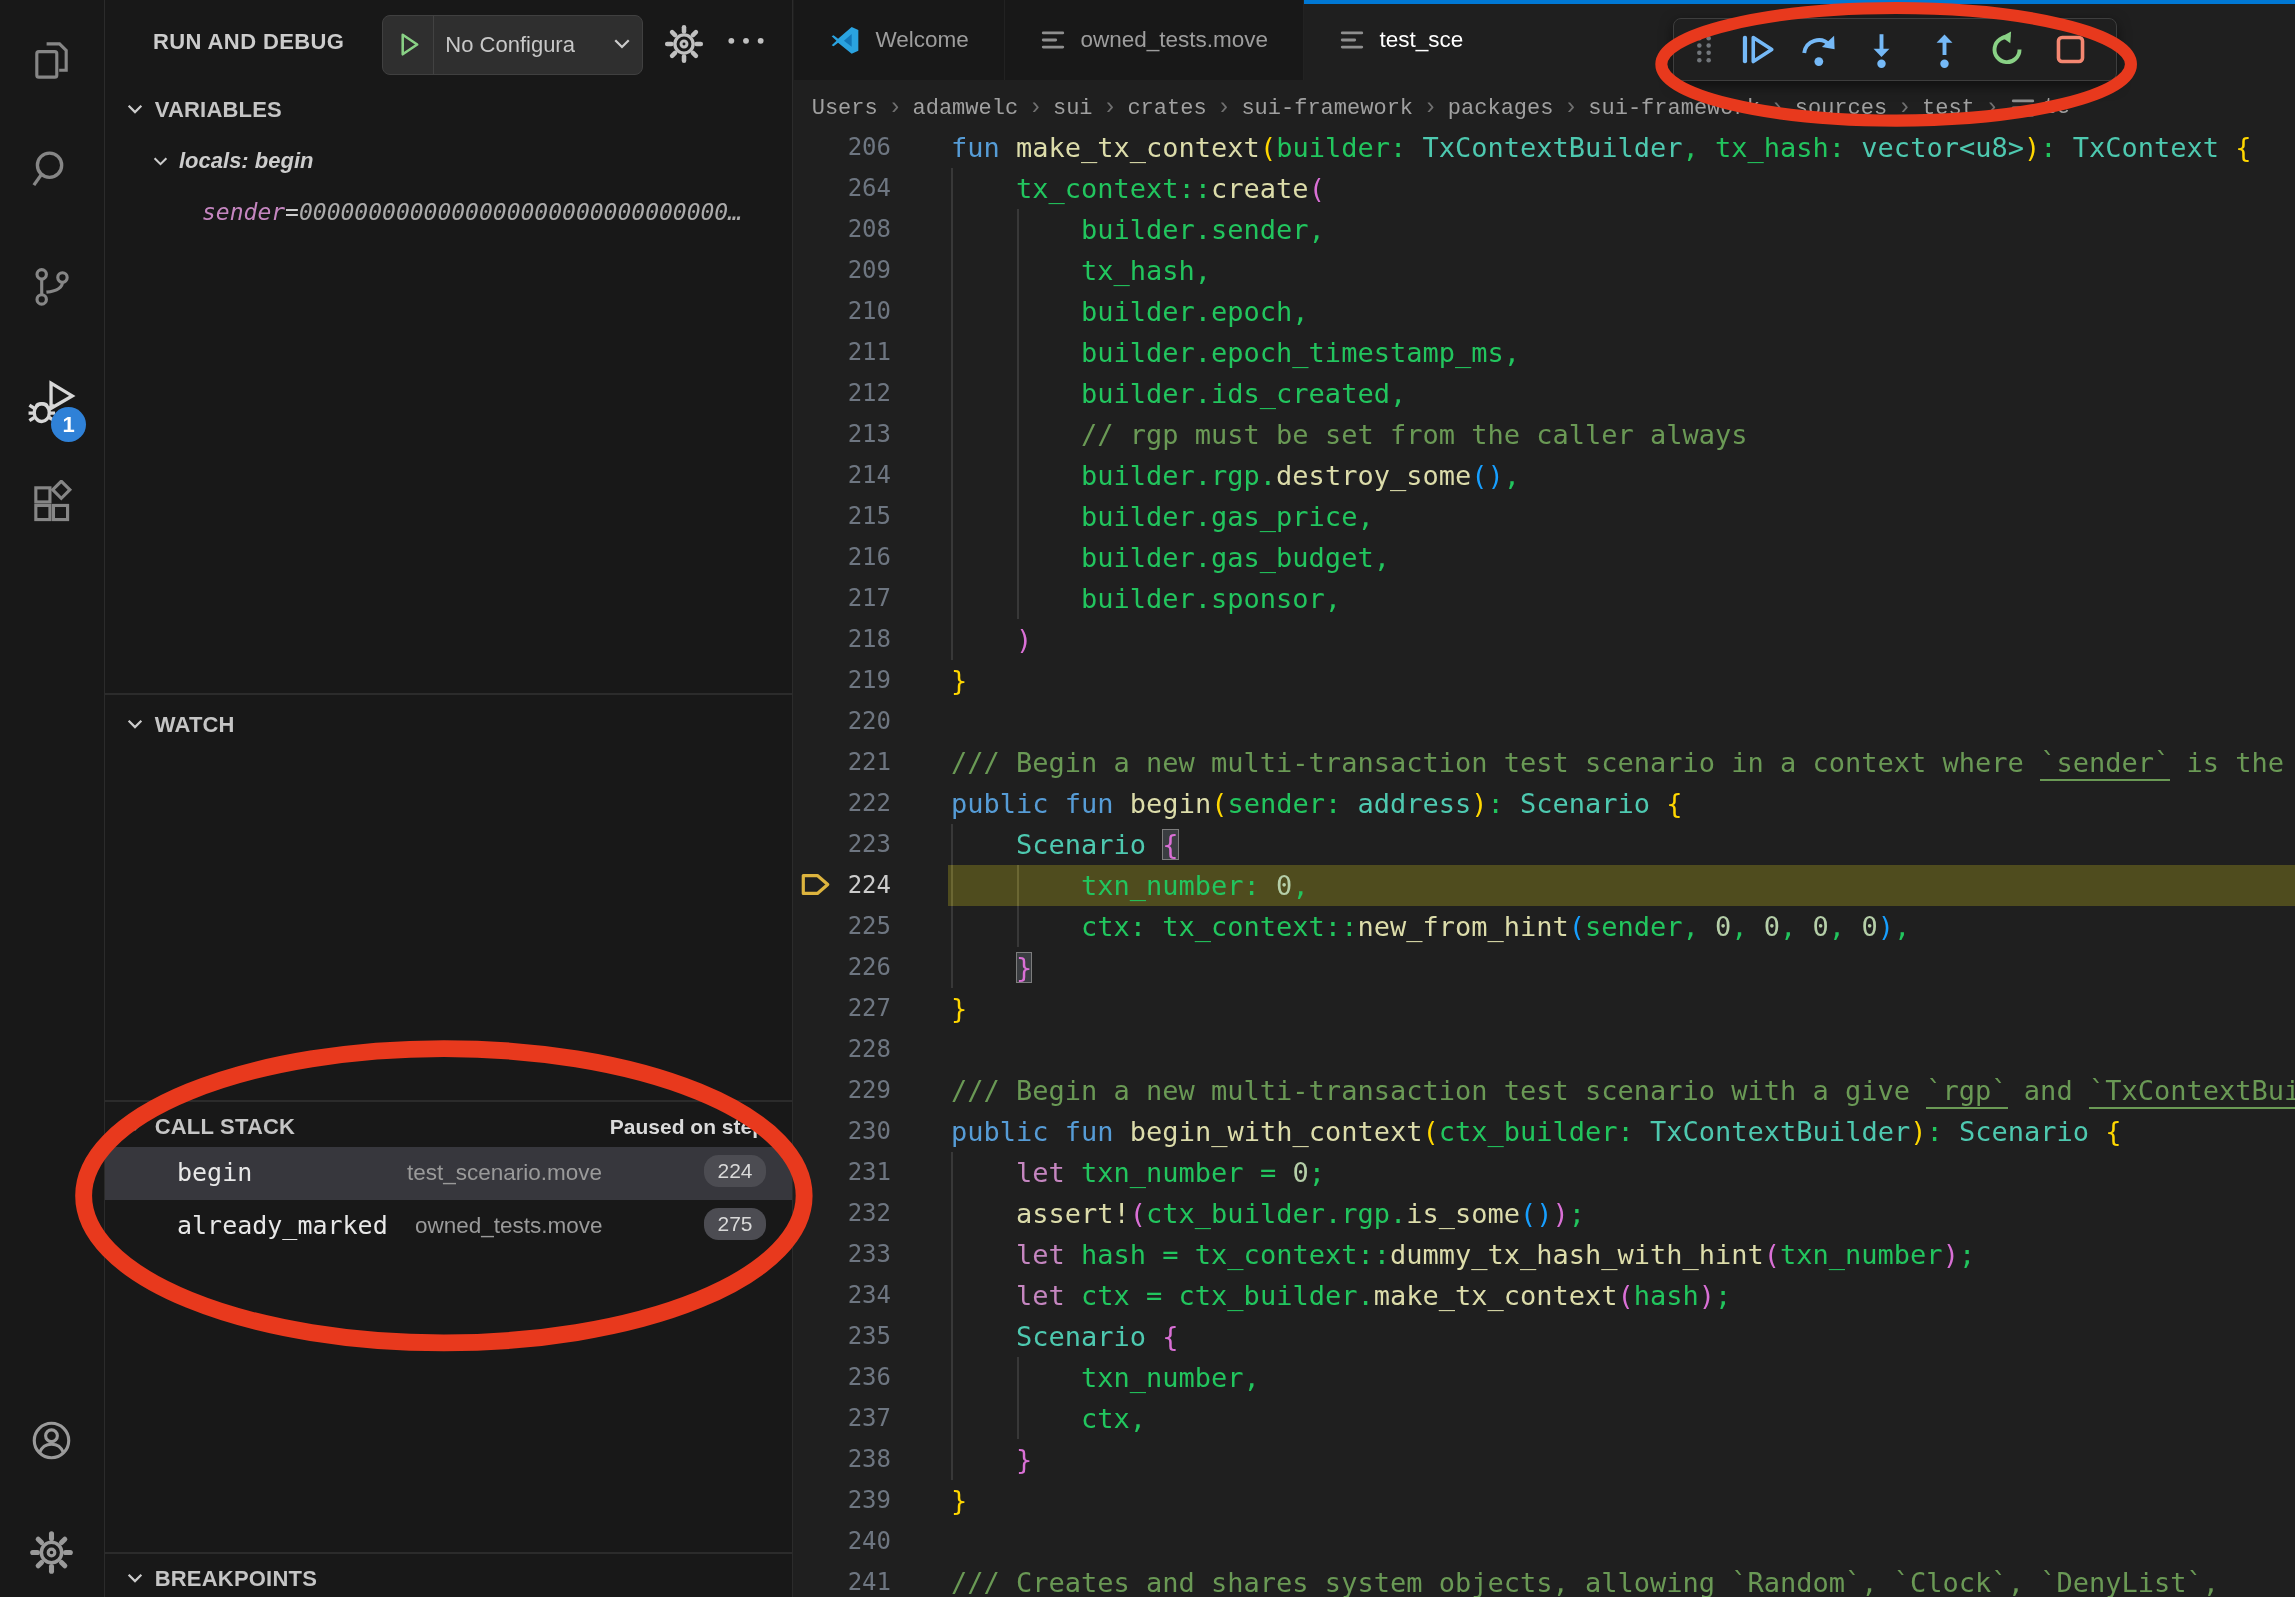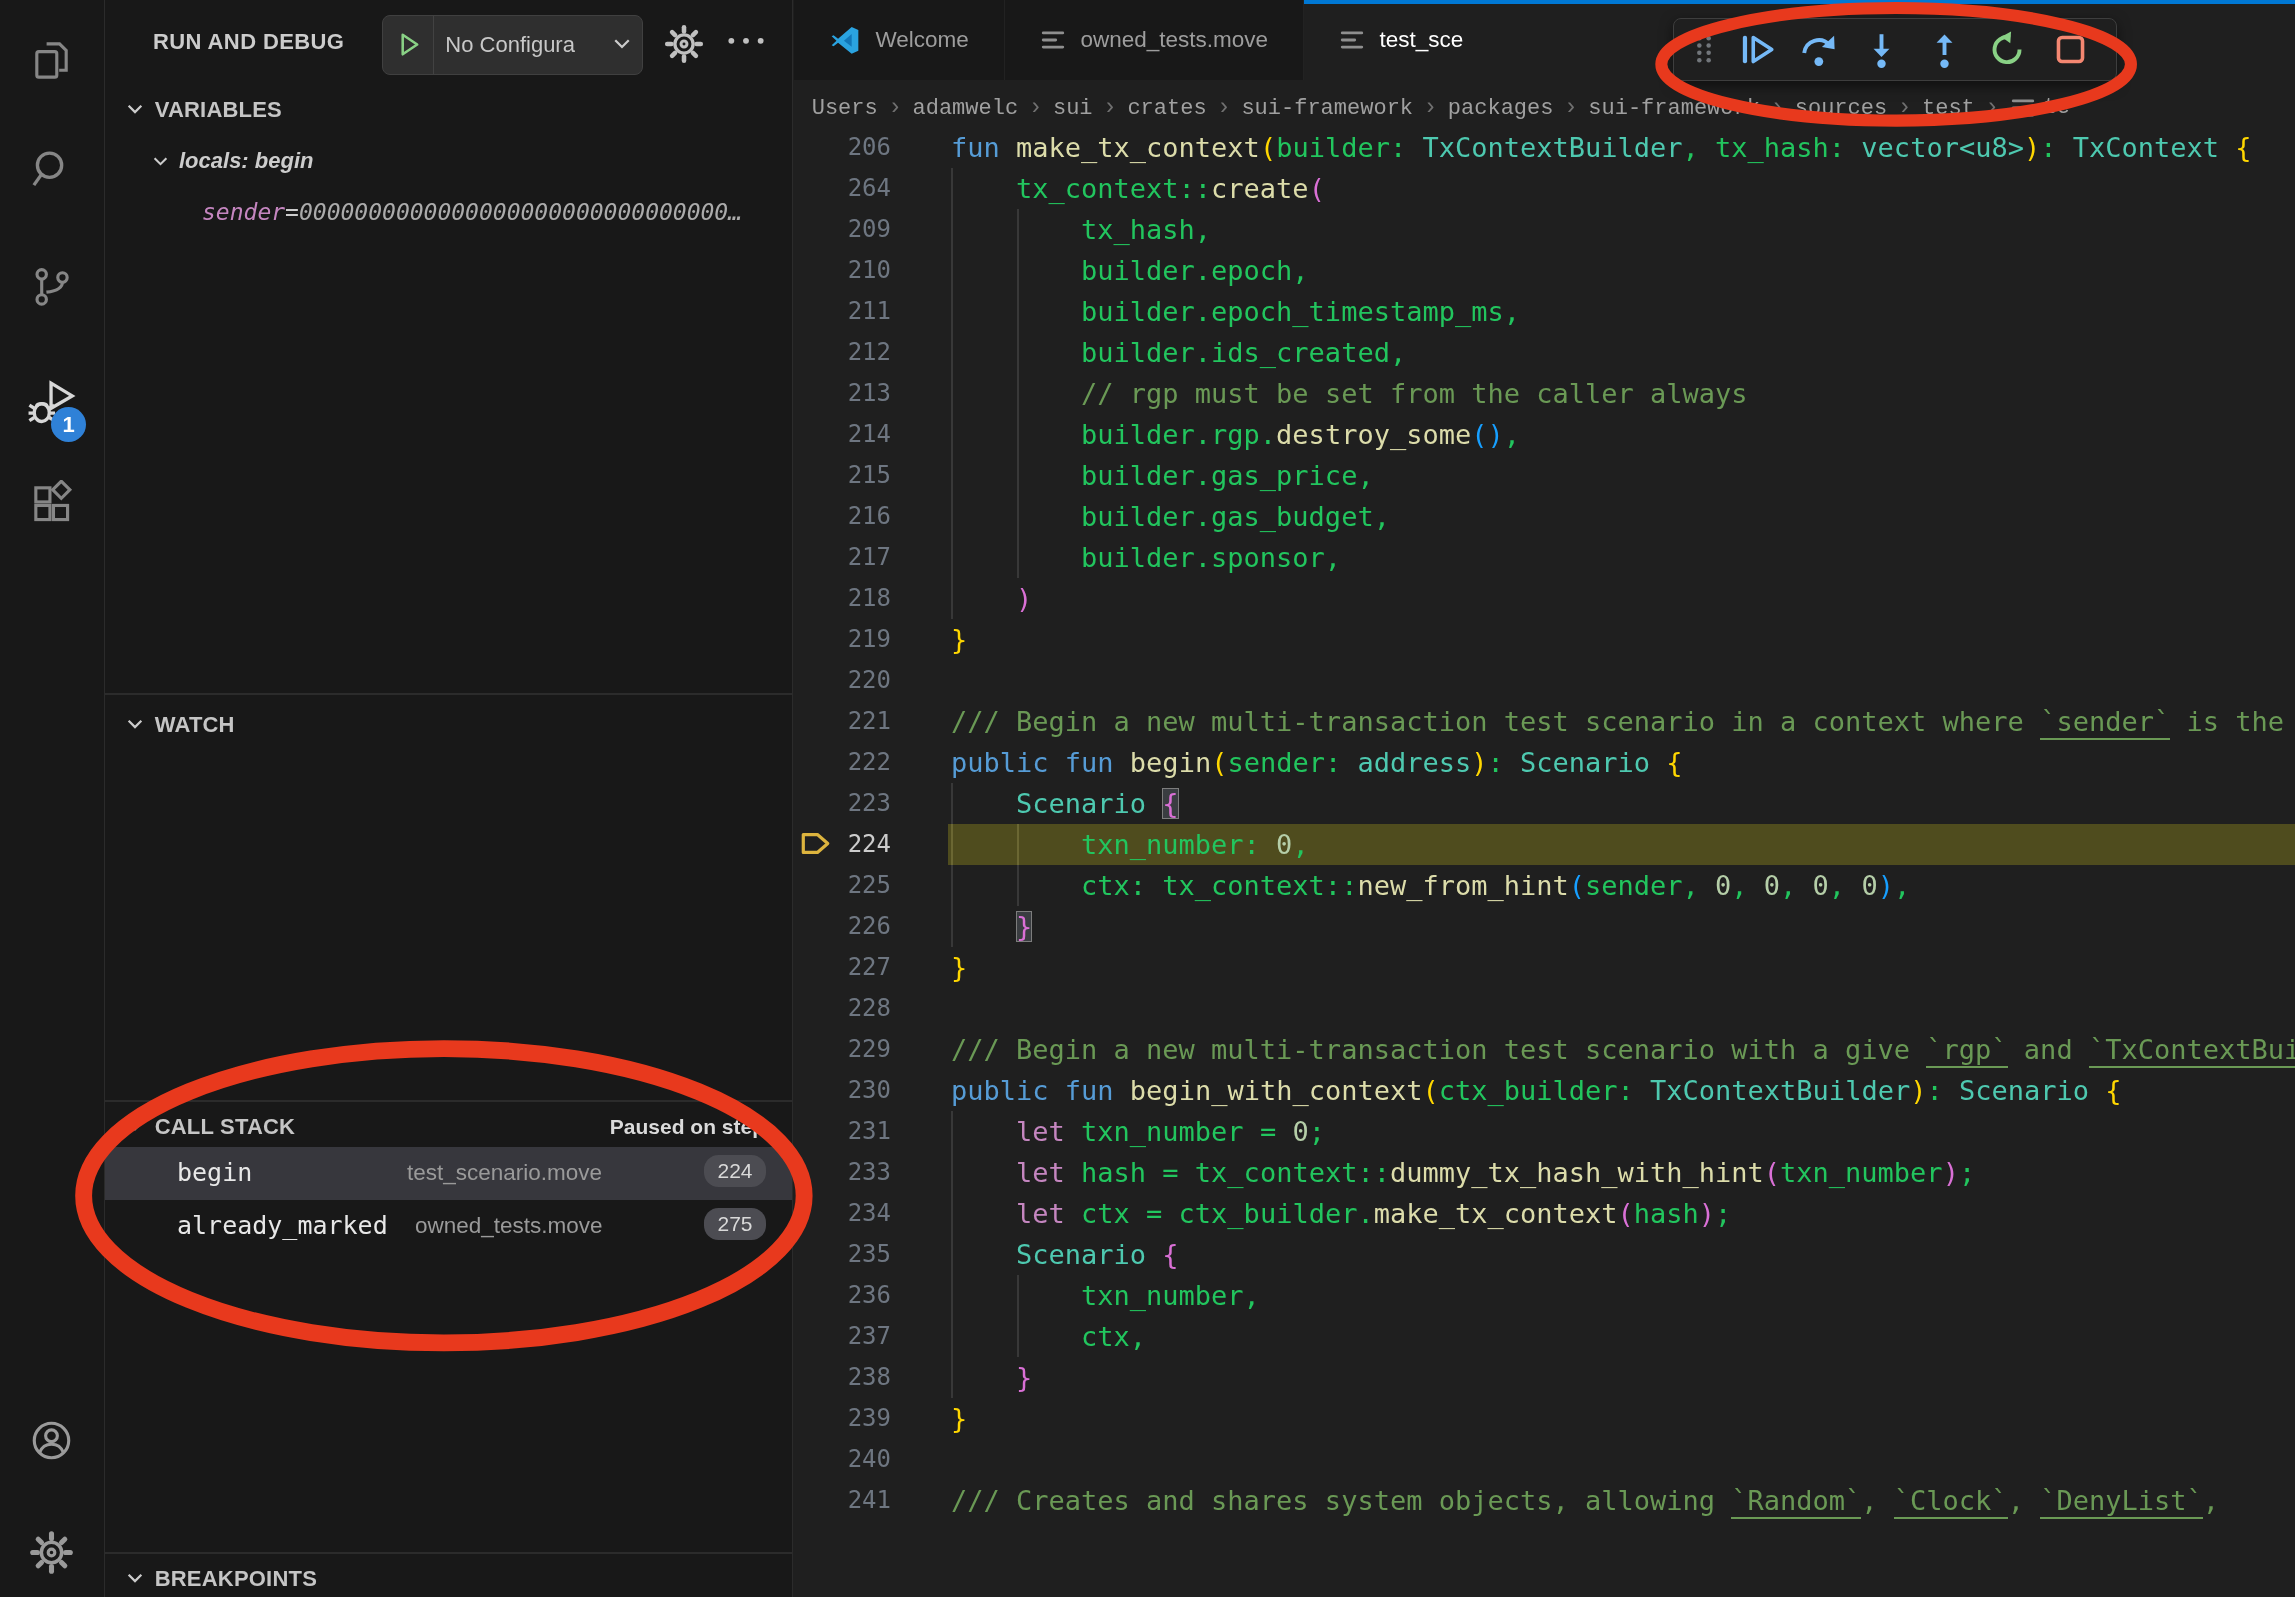--- a/index.html
+++ b/index.html
@@ -358,20 +358,21 @@
               <line x1="3" y1="18.5" x2="21" y2="18.5"></line>
             </svg>
           </span>
           <span class="bc-item">te</span>
         </span>
       </div>
     <div class="code-area">
       <div class="lines">
           <div class="line"><span class="ln">206</span><span class="lcode"><span class="tk-kw">fun </span><span class="tk-fn">make_tx_context</span><span class="tk-b1">(</span><span class="tk-p">builder: </span><span class="tk-ty">TxContextBuilder</span><span class="tk-p">, tx_hash: </span><span class="tk-ty">vector&lt;u8&gt;</span><span class="tk-b1">)</span><span class="tk-p">: </span><span class="tk-ty">TxContext</span><span class="tk-p"> </span><span class="tk-b1">{</span></span></div>
           <div class="line"><div class="guide" style="left: 157px;"></div><span class="ln">264</span><span class="lcode"><span class="tk-p">    tx_context::</span><span class="tk-fn">create</span><span class="tk-b2">(</span></span></div>
+          <div class="line"><div class="guide" style="left: 157px;"></div><div class="guide" style="left: 223px;"></div><span class="ln">208</span><span class="lcode"><span class="tk-p">        builder.sender,</span></span></div>
           <div class="line"><div class="guide" style="left: 157px;"></div><div class="guide" style="left: 223px;"></div><span class="ln">209</span><span class="lcode"><span class="tk-p">        tx_hash,</span></span></div>
           <div class="line"><div class="guide" style="left: 157px;"></div><div class="guide" style="left: 223px;"></div><span class="ln">210</span><span class="lcode"><span class="tk-p">        builder.epoch,</span></span></div>
           <div class="line"><div class="guide" style="left: 157px;"></div><div class="guide" style="left: 223px;"></div><span class="ln">211</span><span class="lcode"><span class="tk-p">        builder.epoch_timestamp_ms,</span></span></div>
           <div class="line"><div class="guide" style="left: 157px;"></div><div class="guide" style="left: 223px;"></div><span class="ln">212</span><span class="lcode"><span class="tk-p">        builder.ids_created,</span></span></div>
           <div class="line"><div class="guide" style="left: 157px;"></div><div class="guide" style="left: 223px;"></div><span class="ln">213</span><span class="lcode"><span class="tk-p">        </span><span class="tk-cm">// rgp must be set from the caller always</span></span></div>
           <div class="line"><div class="guide" style="left: 157px;"></div><div class="guide" style="left: 223px;"></div><span class="ln">214</span><span class="lcode"><span class="tk-p">        builder.rgp.</span><span class="tk-fn">destroy_some</span><span class="tk-b3">()</span><span class="tk-p">,</span></span></div>
           <div class="line"><div class="guide" style="left: 157px;"></div><div class="guide" style="left: 223px;"></div><span class="ln">215</span><span class="lcode"><span class="tk-p">        builder.gas_price,</span></span></div>
           <div class="line"><div class="guide" style="left: 157px;"></div><div class="guide" style="left: 223px;"></div><span class="ln">216</span><span class="lcode"><span class="tk-p">        builder.gas_budget,</span></span></div>
           <div class="line"><div class="guide" style="left: 157px;"></div><div class="guide" style="left: 223px;"></div><span class="ln">217</span><span class="lcode"><span class="tk-p">        builder.sponsor,</span></span></div>
           <div class="line"><div class="guide" style="left: 157px;"></div><span class="ln">218</span><span class="lcode"><span class="tk-p">    </span><span class="tk-b2">)</span></span></div>
@@ -383,20 +384,21 @@
           <div class="line hl"><div class="hlbar"></div><div class="guide" style="left: 157px;"></div><div class="guide" style="left: 223px;"></div><span class="lmarker"><svg width="32" height="27" viewBox="0 0 34 28">
                 <path d="M3.5 4.5 h15 l11 9.5 -11 9.5 h-15 z" fill="none" stroke="#ddb43e" stroke-width="3.4" stroke-linejoin="round" rx="2"></path>
               </svg></span><span class="ln">224</span><span class="lcode"><span class="tk-p">        txn_number: </span><span class="tk-num">0</span><span class="tk-p">,</span></span></div>
           <div class="line"><div class="guide" style="left: 157px;"></div><div class="guide" style="left: 223px;"></div><span class="ln">225</span><span class="lcode"><span class="tk-p">        ctx: tx_context::</span><span class="tk-fn">new_from_hint</span><span class="tk-b3">(</span><span class="tk-p">sender, </span><span class="tk-num">0</span><span class="tk-p">, </span><span class="tk-num">0</span><span class="tk-p">, </span><span class="tk-num">0</span><span class="tk-p">, </span><span class="tk-num">0</span><span class="tk-b3">)</span><span class="tk-p">,</span></span></div>
           <div class="line"><div class="guide" style="left: 157px;"></div><span class="ln">226</span><span class="lcode"><span class="tk-p">    </span><span class="tk-b2 tk-match">}</span></span></div>
           <div class="line"><span class="ln">227</span><span class="lcode"><span class="tk-b1">}</span></span></div>
           <div class="line"><span class="ln">228</span><span class="lcode"></span></div>
           <div class="line"><span class="ln">229</span><span class="lcode"><span class="tk-cm">/// Begin a new multi-transaction test scenario with a give </span><span class="tk-cmu">`rgp`</span><span class="tk-cm"> and </span><span class="tk-cmu">`TxContextBuilder`</span></span></div>
           <div class="line"><span class="ln">230</span><span class="lcode"><span class="tk-kw">public</span><span class="tk-p"> </span><span class="tk-kw">fun</span><span class="tk-p"> </span><span class="tk-fn">begin_with_context</span><span class="tk-b1">(</span><span class="tk-p">ctx_builder: </span><span class="tk-ty">TxContextBuilder</span><span class="tk-b1">)</span><span class="tk-p">: </span><span class="tk-ty">Scenario</span><span class="tk-p"> </span><span class="tk-b1">{</span></span></div>
           <div class="line"><div class="guide" style="left: 157px;"></div><span class="ln">231</span><span class="lcode"><span class="tk-p">    </span><span class="tk-ctl">let</span><span class="tk-p"> txn_number = </span><span class="tk-num">0</span><span class="tk-p">;</span></span></div>
+          <div class="line"><div class="guide" style="left: 157px;"></div><span class="ln">232</span><span class="lcode"><span class="tk-p">    </span><span class="tk-fn">assert!</span><span class="tk-b2">(</span><span class="tk-p">ctx_builder.rgp.</span><span class="tk-fn">is_some</span><span class="tk-b3">()</span><span class="tk-b2">)</span><span class="tk-p">;</span></span></div>
           <div class="line"><div class="guide" style="left: 157px;"></div><span class="ln">233</span><span class="lcode"><span class="tk-p">    </span><span class="tk-ctl">let</span><span class="tk-p"> hash = tx_context::</span><span class="tk-fn">dummy_tx_hash_with_hint</span><span class="tk-b2">(</span><span class="tk-p">txn_number</span><span class="tk-b2">)</span><span class="tk-p">;</span></span></div>
           <div class="line"><div class="guide" style="left: 157px;"></div><span class="ln">234</span><span class="lcode"><span class="tk-p">    </span><span class="tk-ctl">let</span><span class="tk-p"> ctx = ctx_builder.</span><span class="tk-fn">make_tx_context</span><span class="tk-b2">(</span><span class="tk-p">hash</span><span class="tk-b2">)</span><span class="tk-p">;</span></span></div>
           <div class="line"><div class="guide" style="left: 157px;"></div><span class="ln">235</span><span class="lcode"><span class="tk-p">    </span><span class="tk-ty">Scenario</span><span class="tk-p"> </span><span class="tk-b2">{</span></span></div>
           <div class="line"><div class="guide" style="left: 157px;"></div><div class="guide" style="left: 223px;"></div><span class="ln">236</span><span class="lcode"><span class="tk-p">        txn_number,</span></span></div>
           <div class="line"><div class="guide" style="left: 157px;"></div><div class="guide" style="left: 223px;"></div><span class="ln">237</span><span class="lcode"><span class="tk-p">        ctx,</span></span></div>
           <div class="line"><div class="guide" style="left: 157px;"></div><span class="ln">238</span><span class="lcode"><span class="tk-p">    </span><span class="tk-b2">}</span></span></div>
           <div class="line"><span class="ln">239</span><span class="lcode"><span class="tk-b1">}</span></span></div>
           <div class="line"><span class="ln">240</span><span class="lcode"></span></div>
           <div class="line"><span class="ln">241</span><span class="lcode"><span class="tk-cm">/// Creates and shares system objects, allowing </span><span class="tk-cmu">`Random`</span><span class="tk-cm">, </span><span class="tk-cmu">`Clock`</span><span class="tk-cm">, </span><span class="tk-cmu">`DenyList`</span><span class="tk-cm">,</span></span></div>
         </div>

